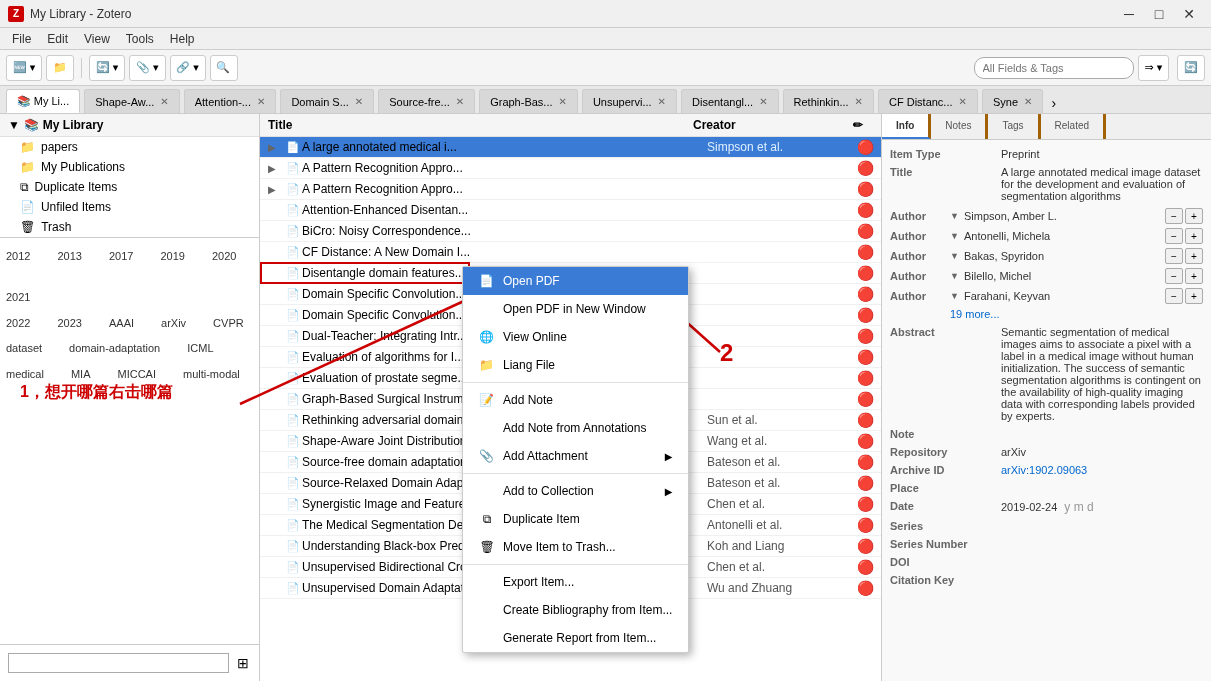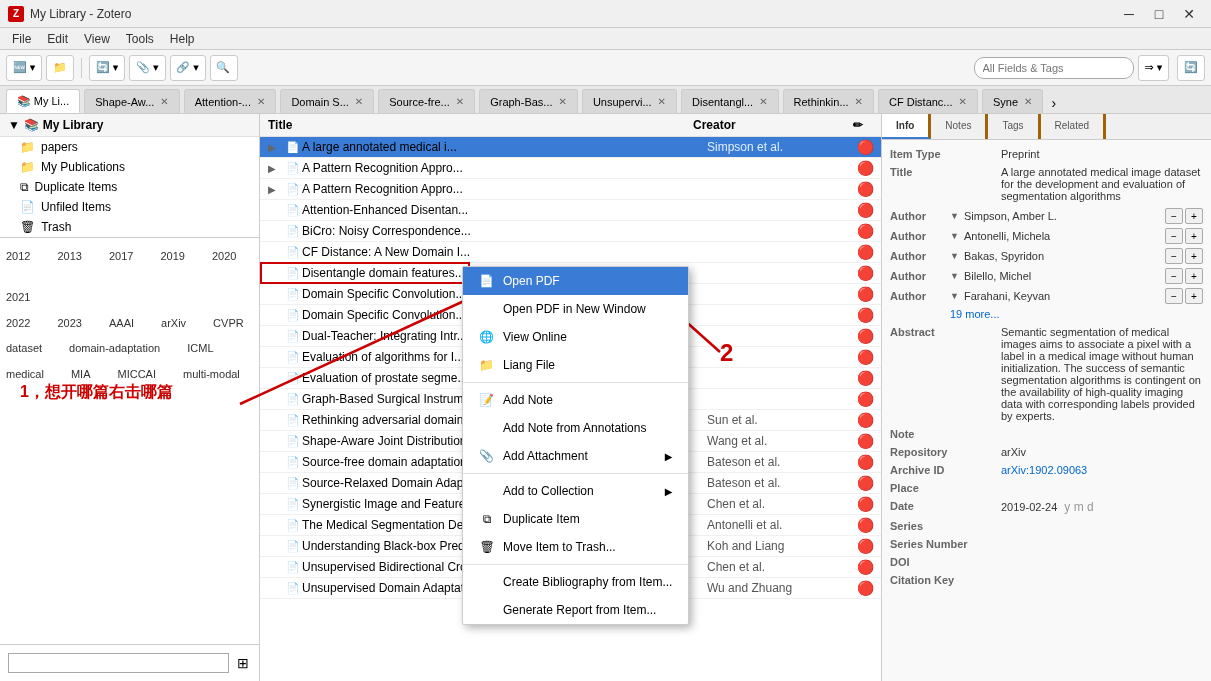--- a/index.html
+++ b/index.html
@@ -572,20 +572,24 @@
       <span class="ctx-item-icon">⧉</span>
       <span>Duplicate Item</span>
     </div>
     <div class="ctx-item">
       <span class="ctx-item-icon">🗑</span>
       <span>Move Item to Trash...</span>
     </div>
     <div class="ctx-sep"></div>
     <div class="ctx-item">
       <span class="ctx-item-icon"></span>
+      <span>Export Item...</span>
+    </div>
+    <div class="ctx-item">
+      <span class="ctx-item-icon"></span>
       <span>Create Bibliography from Item...</span>
     </div>
     <div class="ctx-item">
       <span class="ctx-item-icon"></span>
       <span>Generate Report from Item...</span>
     </div>
   </div>
 
   <div class="outline-box"></div>
 

